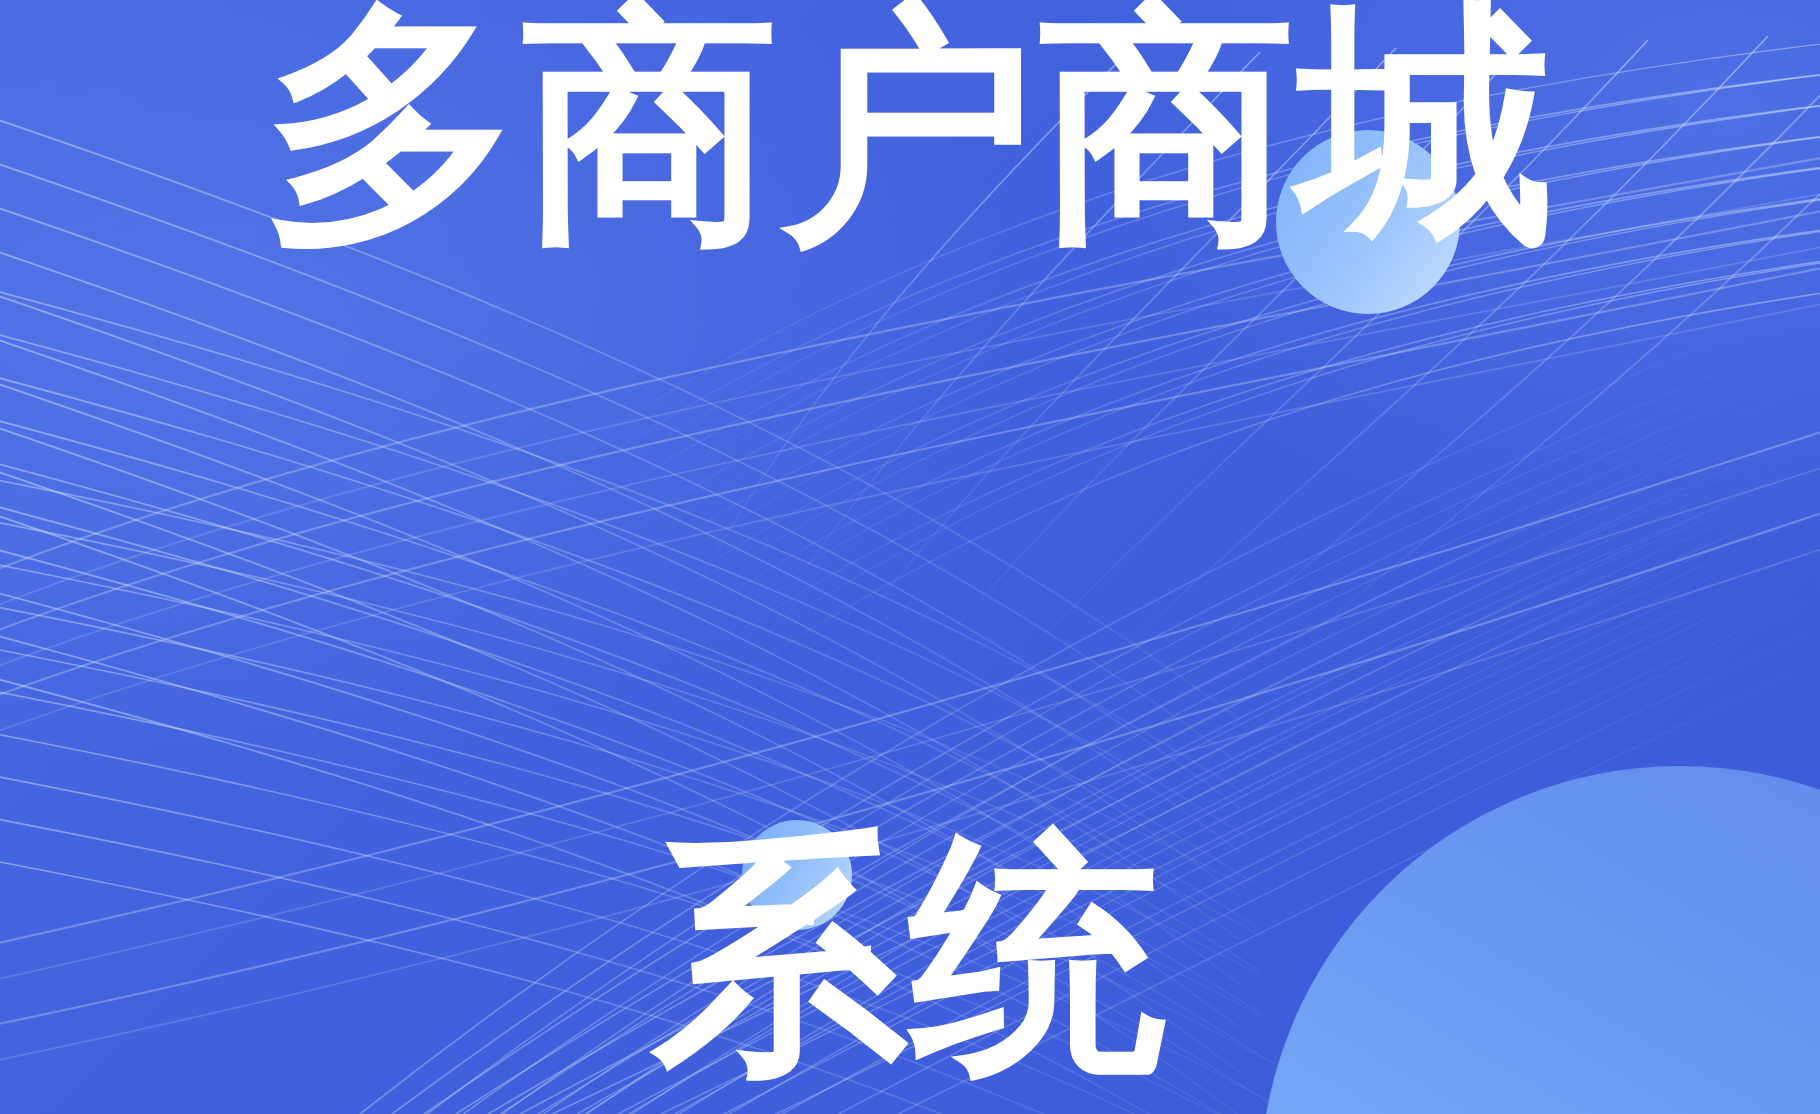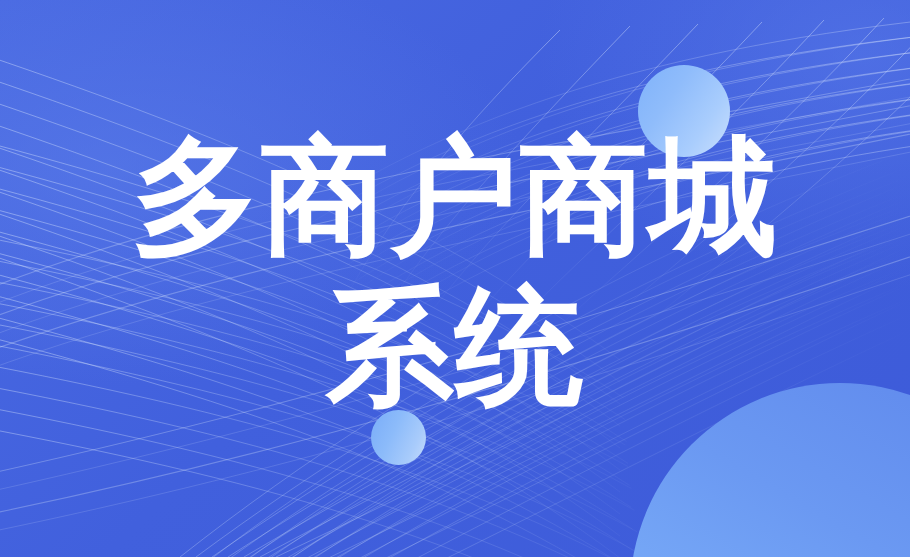--- a/index.html
+++ b/index.html
@@ -65,21 +65,21 @@
   
   .headline {
     position: absolute;
     left: 0;
     top: 0;
     width: 910px;
     height: 557px;
     display: flex;
     flex-direction: column;
     align-items: center;
-    justify-content: center;
+    justify-content: space-between;
     z-index: 5;
     padding-bottom: 14px;
     box-sizing: border-box;
   }
   .title-line {
     color: #ffffff;
     font-weight: 700;
     line-height: 1.0;
     letter-spacing: 0.01em;
     white-space: nowrap;

